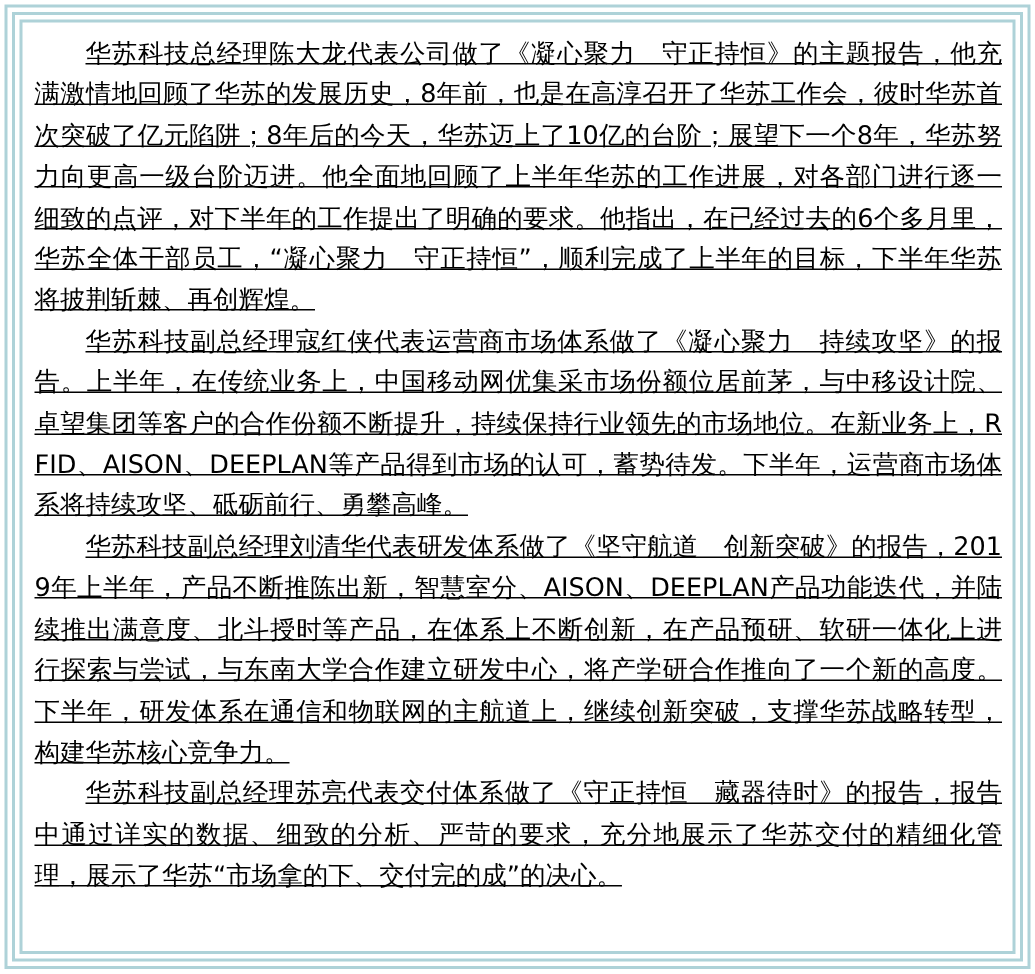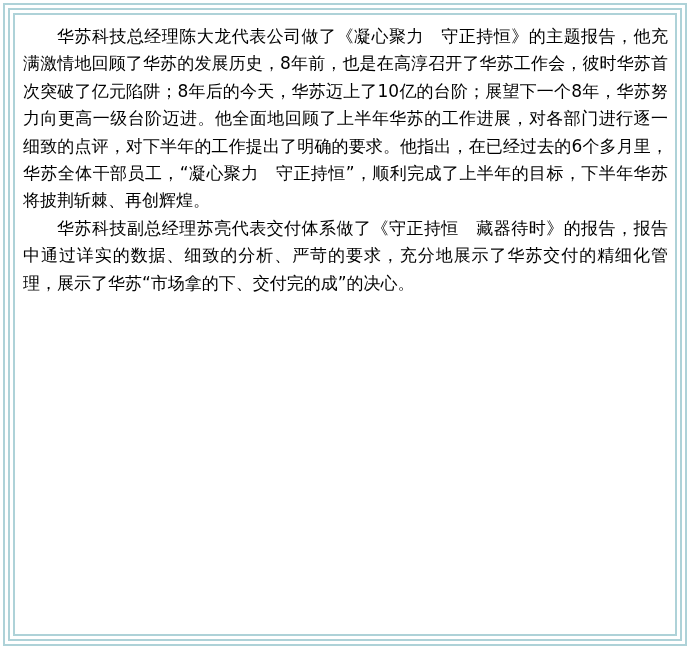--- a/index.html
+++ b/index.html
@@ -30,20 +30,21 @@
     position: absolute;
     inset: 3px;
     border: 2px solid var(--border-color);
   }
   .frame-inner {
     position: absolute;
     inset: 3px;
     border: 2px solid var(--border-color);
     padding: 8px 7px 6px 8px;
     overflow: hidden;
+    text-decoration: underline;
   }
   .article {
     width: 100%;
     height: 100%;
     color: var(--text-color);
     font-size: 17px;
     line-height: 27.4px;
     text-align: justify;
   }
   .article p {
@@ -53,18 +54,20 @@
 </style>
 </head>
 <body>
 
 <div class="page">
   <div class="frame-outer">
     <div class="frame-mid">
       <div class="frame-inner">
         <div class="article">
           <p>华苏科技总经理陈大龙代表公司做了《凝心聚力　守正持恒》的主题报告，他充满激情地回顾了华苏的发展历史，8年前，也是在高淳召开了华苏工作会，彼时华苏首次突破了亿元陷阱；8年后的今天，华苏迈上了10亿的台阶；展望下一个8年，华苏努力向更高一级台阶迈进。他全面地回顾了上半年华苏的工作进展，对各部门进行逐一细致的点评，对下半年的工作提出了明确的要求。他指出，在已经过去的6个多月里，华苏全体干部员工，“凝心聚力　守正持恒”，顺利完成了上半年的目标，下半年华苏将披荆斩棘、再创辉煌。</p>
+          <p>华苏科技副总经理寇红侠代表运营商市场体系做了《凝心聚力　持续攻坚》的报告。上半年，在传统业务上，中国移动网优集采市场份额位居前茅，与中移设计院、卓望集团等客户的合作份额不断提升，持续保持行业领先的市场地位。在新业务上，RFID、AISON、DEEPLAN等产品得到市场的认可，蓄势待发。下半年，运营商市场体系将持续攻坚、砥砺前行、勇攀高峰。</p>
+          <p>华苏科技副总经理刘清华代表研发体系做了《坚守航道　创新突破》的报告，2019年上半年，产品不断推陈出新，智慧室分、AISON、DEEPLAN产品功能迭代，并陆续推出满意度、北斗授时等产品，在体系上不断创新，在产品预研、软研一体化上进行探索与尝试，与东南大学合作建立研发中心，将产学研合作推向了一个新的高度。下半年，研发体系在通信和物联网的主航道上，继续创新突破，支撑华苏战略转型，构建华苏核心竞争力。</p>
           <p>华苏科技副总经理苏亮代表交付体系做了《守正持恒　藏器待时》的报告，报告中通过详实的数据、细致的分析、严苛的要求，充分地展示了华苏交付的精细化管理，展示了华苏“市场拿的下、交付完的成”的决心。</p>
         </div>
       </div>
     </div>
   </div>
 </div>
 
 </body></html>

